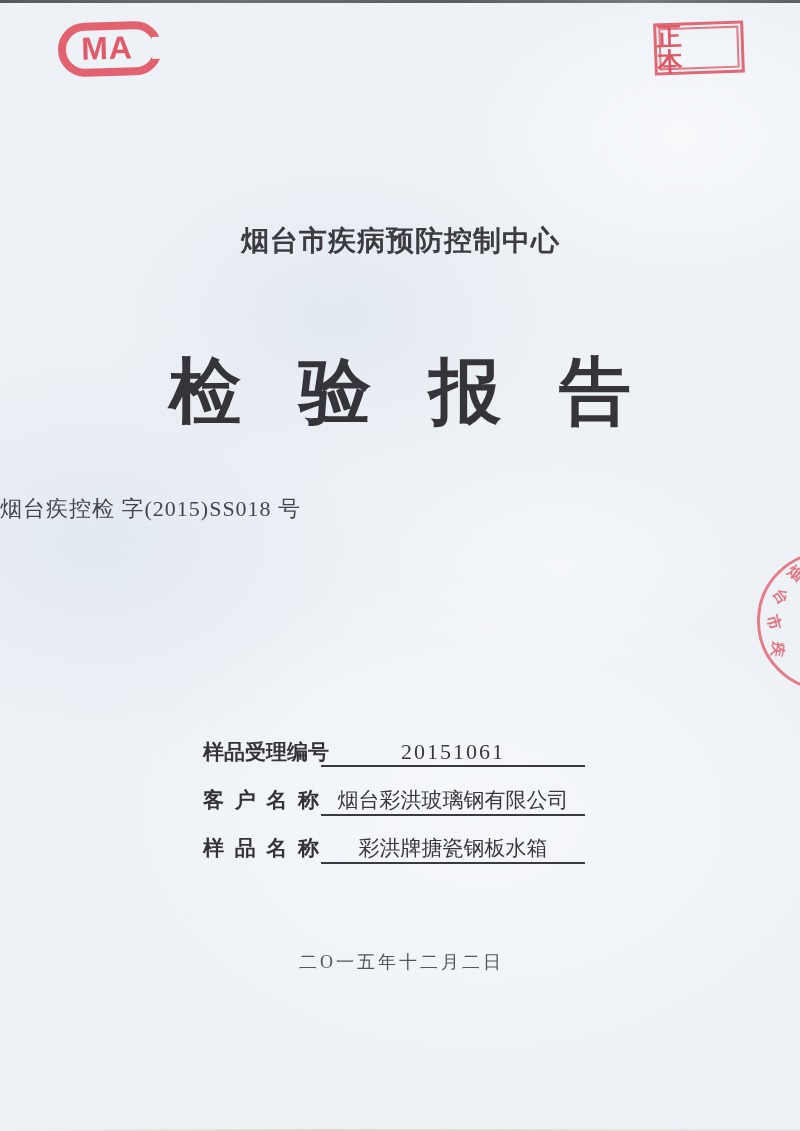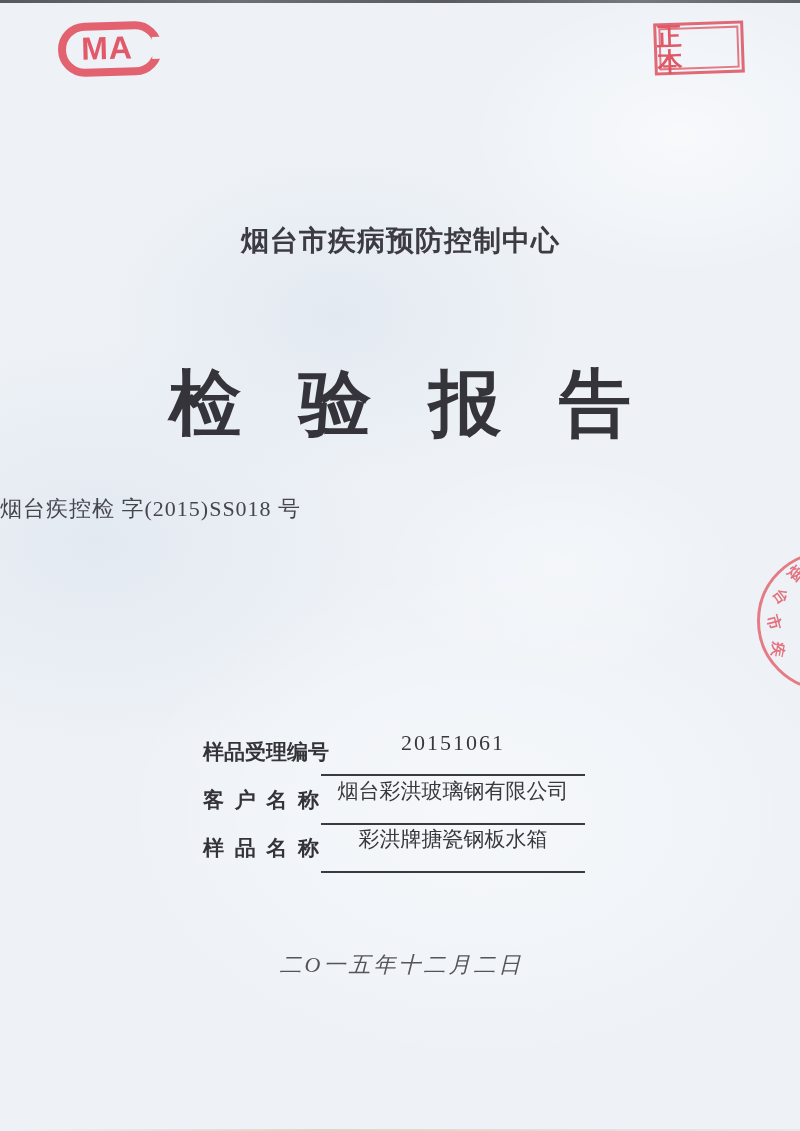--- a/index.html
+++ b/index.html
@@ -66,21 +66,20 @@
 
   
   .org-row{position:absolute;top:222px;left:0;width:100%;display:flex;justify-content:center;}
   .org{
     font-size:28px;font-weight:600;color:#3b3b41;letter-spacing:1px;margin-right:-1px;
   }
   .title-row{position:absolute;top:355px;left:0;width:100%;display:flex;justify-content:center;}
   .title{
     font-size:72px;font-weight:600;color:#34343a;letter-spacing:58px;margin-right:-58px;
     line-height:1.05;
-    margin-top:12px;
   }
   .repno-row{position:absolute;top:494px;left:0;width:100%;display:flex;justify-content:flex-start;}
   .repno{font-size:22px;color:#45454c;letter-spacing:1px;}
 
   
   .side-seal{
     position:absolute;left:757px;top:551px;width:134px;height:134px;
     border:3px solid rgba(226,92,104,0.8);border-radius:50%;
     filter:blur(0.4px);
   }
@@ -95,28 +94,28 @@
   
   .fields{position:absolute;left:183px;top:736px;width:402px;}
   .frow{display:flex;align-items:center;height:34px;margin-bottom:14px;margin-left:20px;}
   .flabel{
     display:inline-block;width:116px;font-size:21px;font-weight:600;color:#333338;
     text-align:justify;text-align-last:justify;white-space:nowrap;line-height:1.3;
     flex:0 0 116px;
   }
   .fline{
     flex:1;border-bottom:2px solid #3a3a42;text-align:center;
-    font-size:21px;color:#38383e;padding-bottom:18px;white-space:nowrap;
+    font-size:21px;color:#38383e;padding-bottom:0;white-space:nowrap;
     margin-left:2px;
   }
   .fline.num{font-size:22px;letter-spacing:2px;}
 
   
   .date-row{position:absolute;top:950px;left:0;width:100%;display:flex;justify-content:center;}
-  .date{font-size:22px;color:#54545c;letter-spacing:3px;margin-right:-3px;font-style:italic;}
+  .date{font-size:18px;color:#54545c;letter-spacing:3px;margin-right:-3px;}
 </style>
 </head>
 <body>
 
 <div class="page">
   <div class="scan-edge-top"></div>
 
   <div class="cma">
     <div class="c-ring"></div>
     <div class="c-gap"></div>

